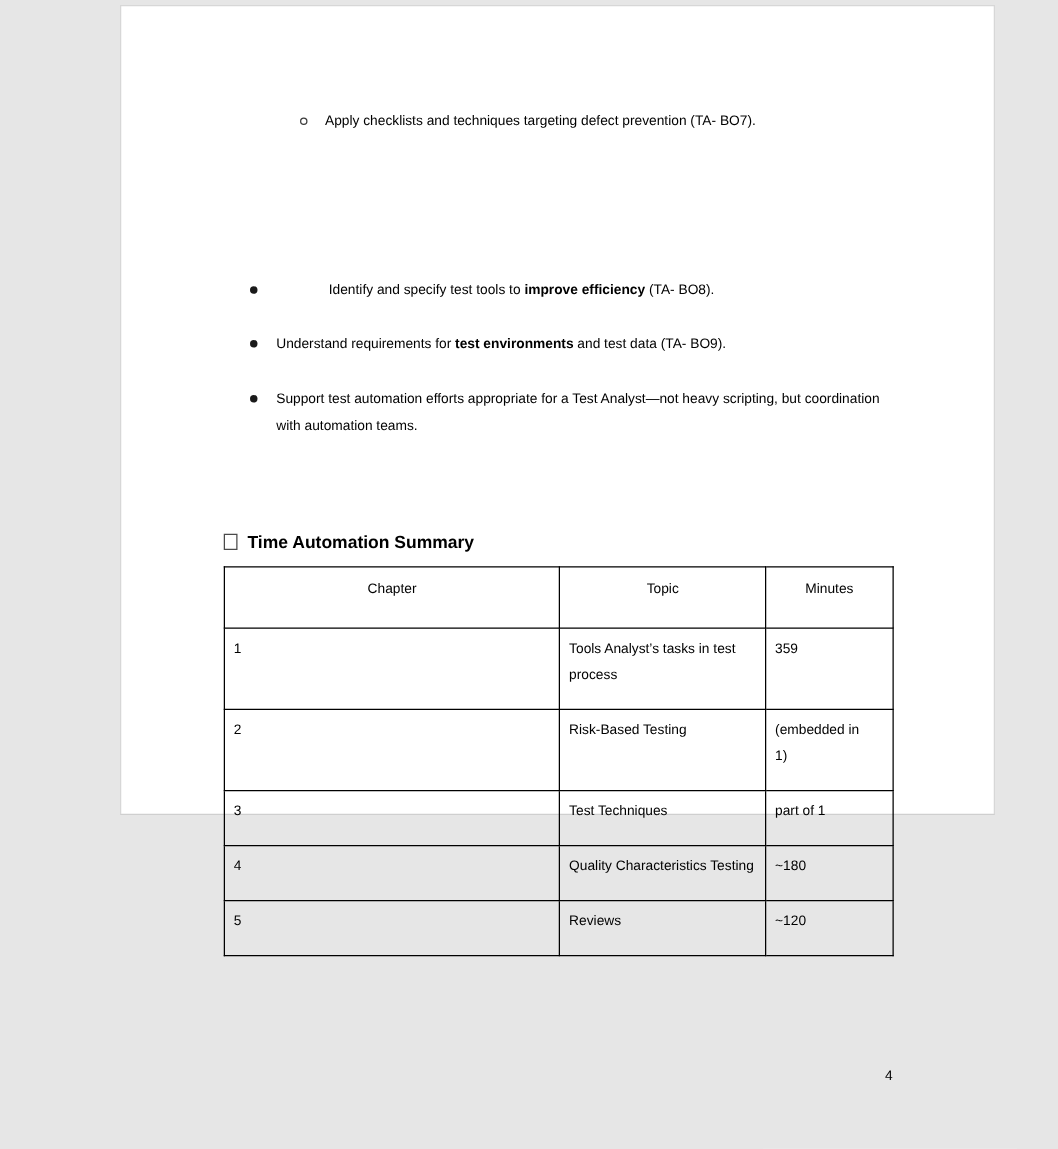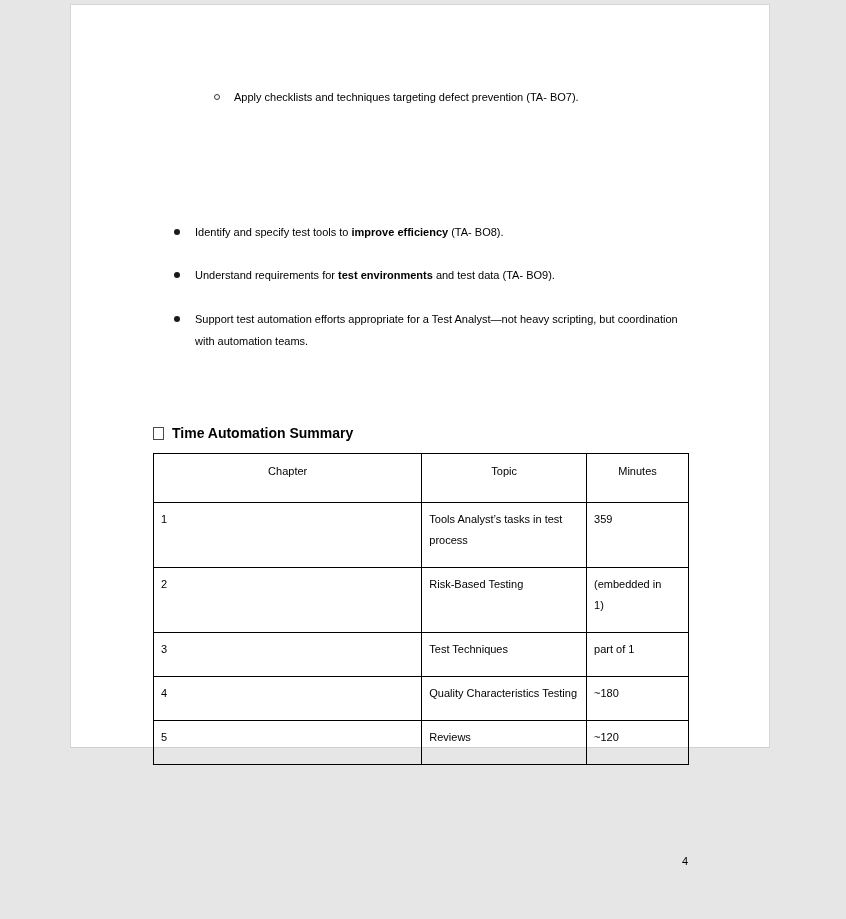--- a/index.html
+++ b/index.html
@@ -5,22 +5,22 @@
   * { margin: 0; padding: 0; box-sizing: border-box; }
   html, body {
     width: 846px; height: 919px;
     background: #e6e6e6;
     font-family: "Liberation Sans", sans-serif;
     color: #000;
     overflow: hidden;
   }
   .page {
     position: relative;
-    width: 700px; height: 744px;
-    margin: 4px 0 7px 70px;
+    width: 700px; height: 648px;
+    margin: 4px 0 7px 96px;
     background: #ffffff;
     border: 1px solid #d7d7d7;
     border-bottom-color: #cfcfcf;
   }
   
   .sub-bullet-row {
     position: absolute; top: 81px; left: 143px;
     display: flex; align-items: flex-start;
     font-size: 11px; line-height: 22px;
   }
@@ -98,21 +98,21 @@
 
 <div class="page">
 
   <div class="sub-bullet-row">
     <span class="hollow-circle"></span>
     <span class="text" id="sub-bullet-text"><span class="">Apply checklists and techniques targeting defect prevention (TA- BO7).</span></span>
   </div>
 
 
   <div id="bullet-list">
-      <div class="bullet-row" style="top: 216px;">
+      <div class="bullet-row" style="top: 216px; gap: 42px;">
         <span class="disc"></span>
         <span class="text"><span class="">Identify and specify test tools to </span><span class="bold">improve efficiency</span><span class=""> (TA- BO8).</span></span>
       </div>
       <div class="bullet-row" style="top: 259px;">
         <span class="disc"></span>
         <span class="text"><span class="">Understand requirements for </span><span class="bold">test environments</span><span class=""> and test data (TA- BO9).</span></span>
       </div>
       <div class="bullet-row" style="top: 303px; justify-content: flex-end;">
         <span class="disc"></span>
         <span class="text"><span class="">Support test automation efforts appropriate for a Test Analyst—not heavy scripting, but coordination with automation teams.</span></span>

